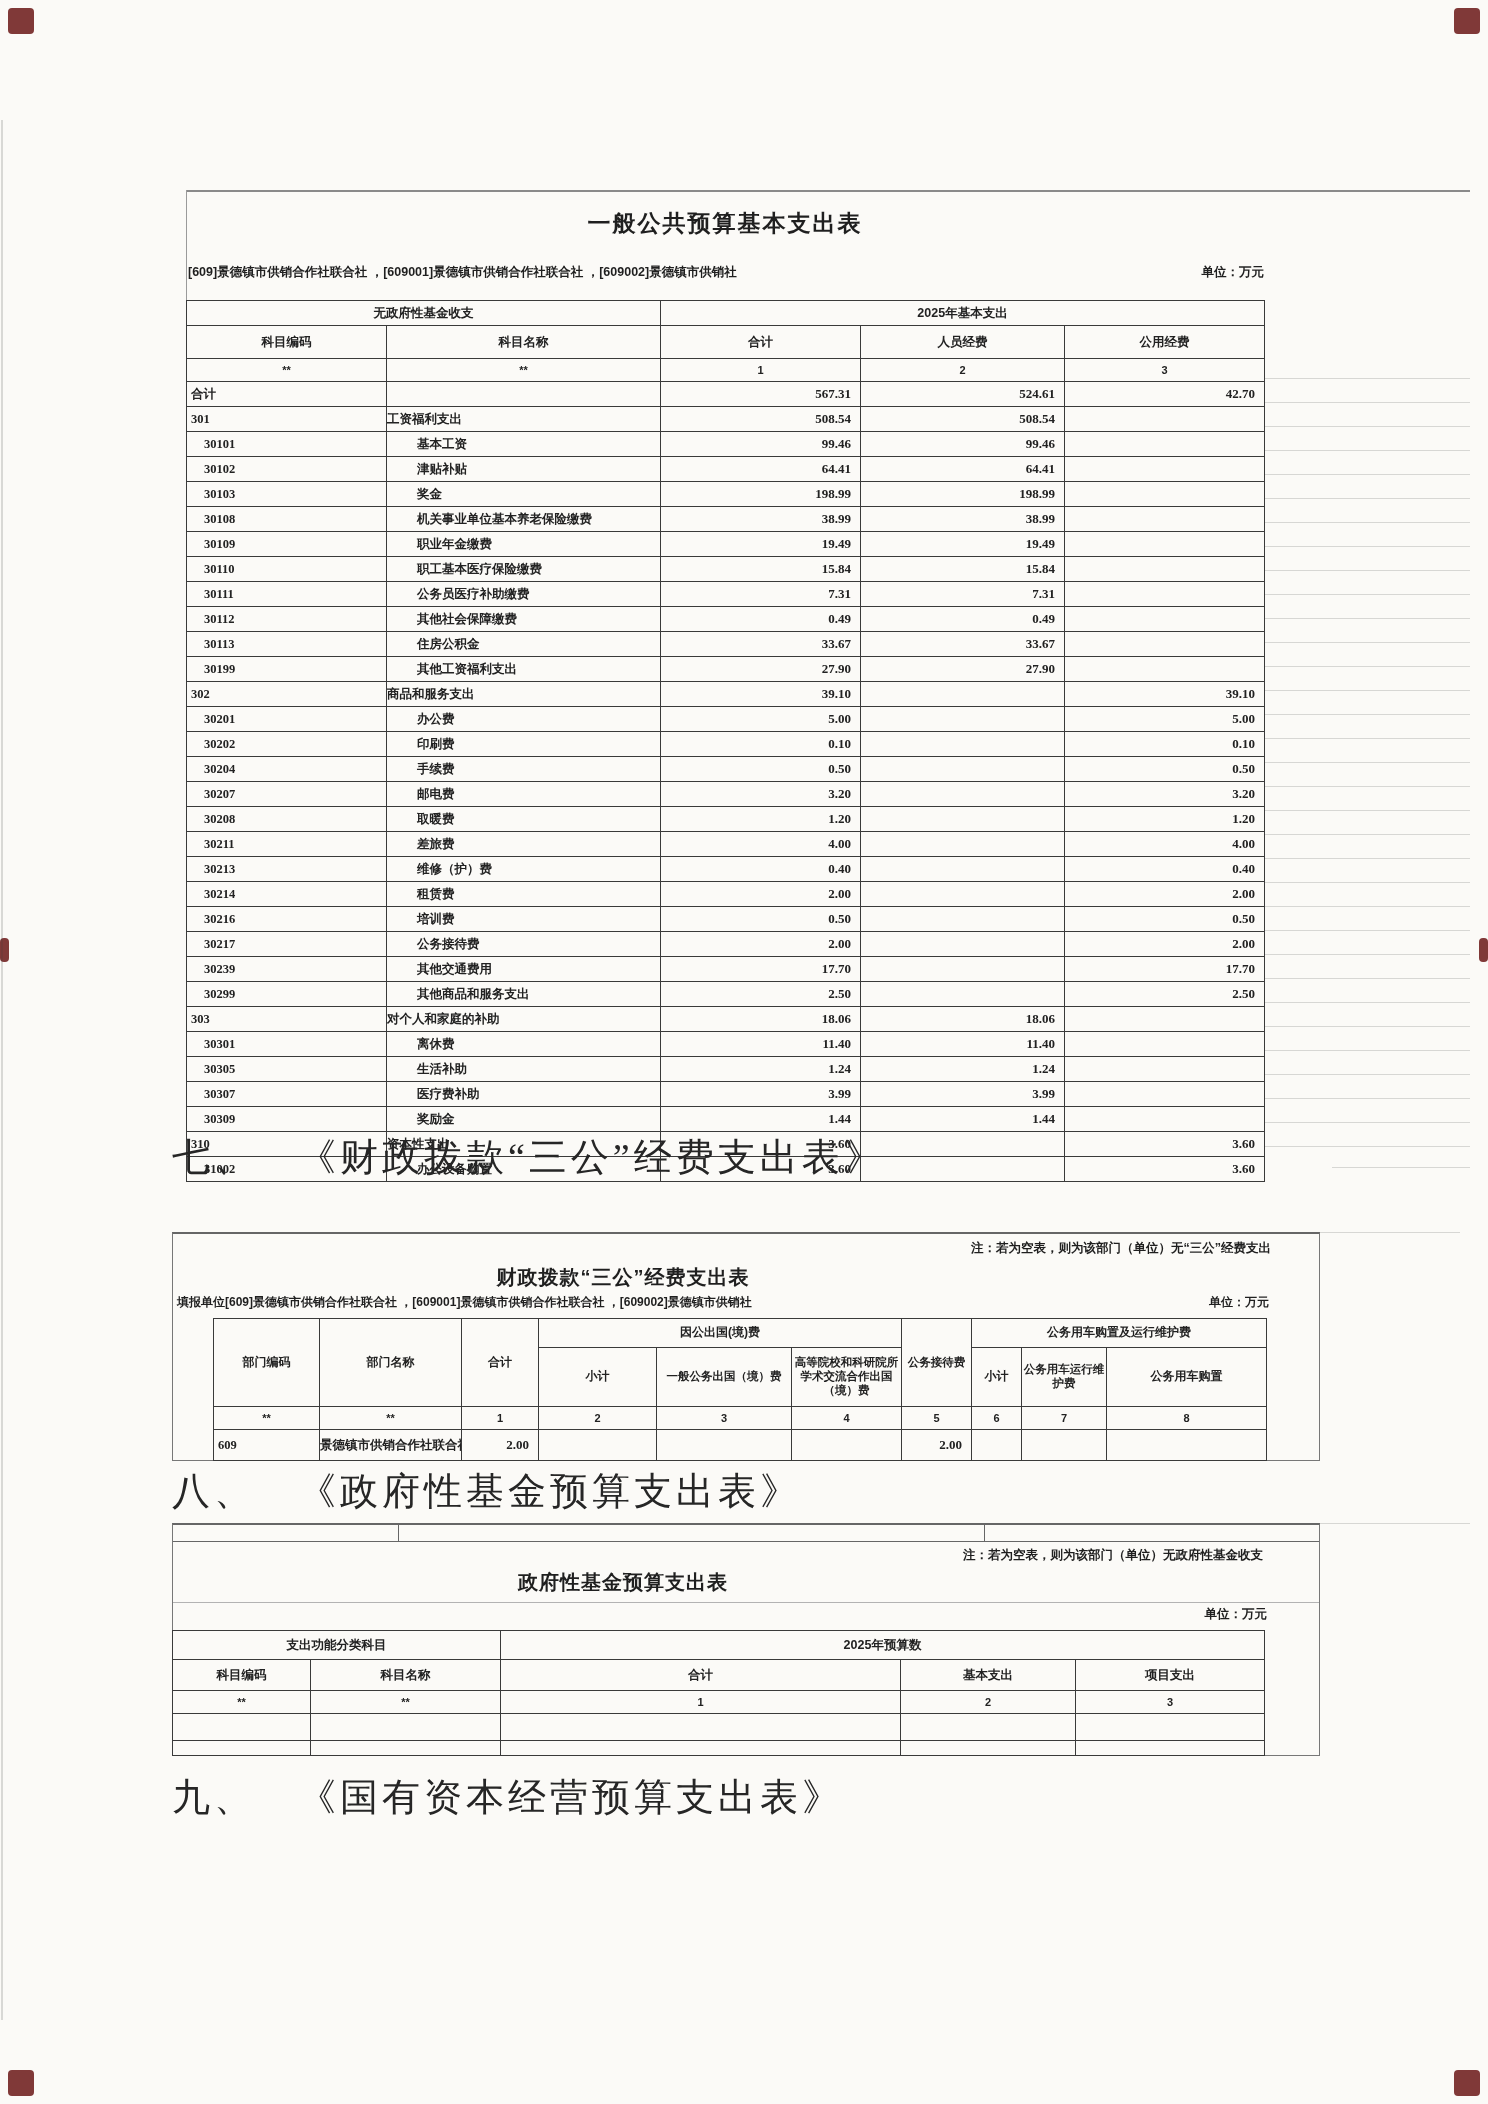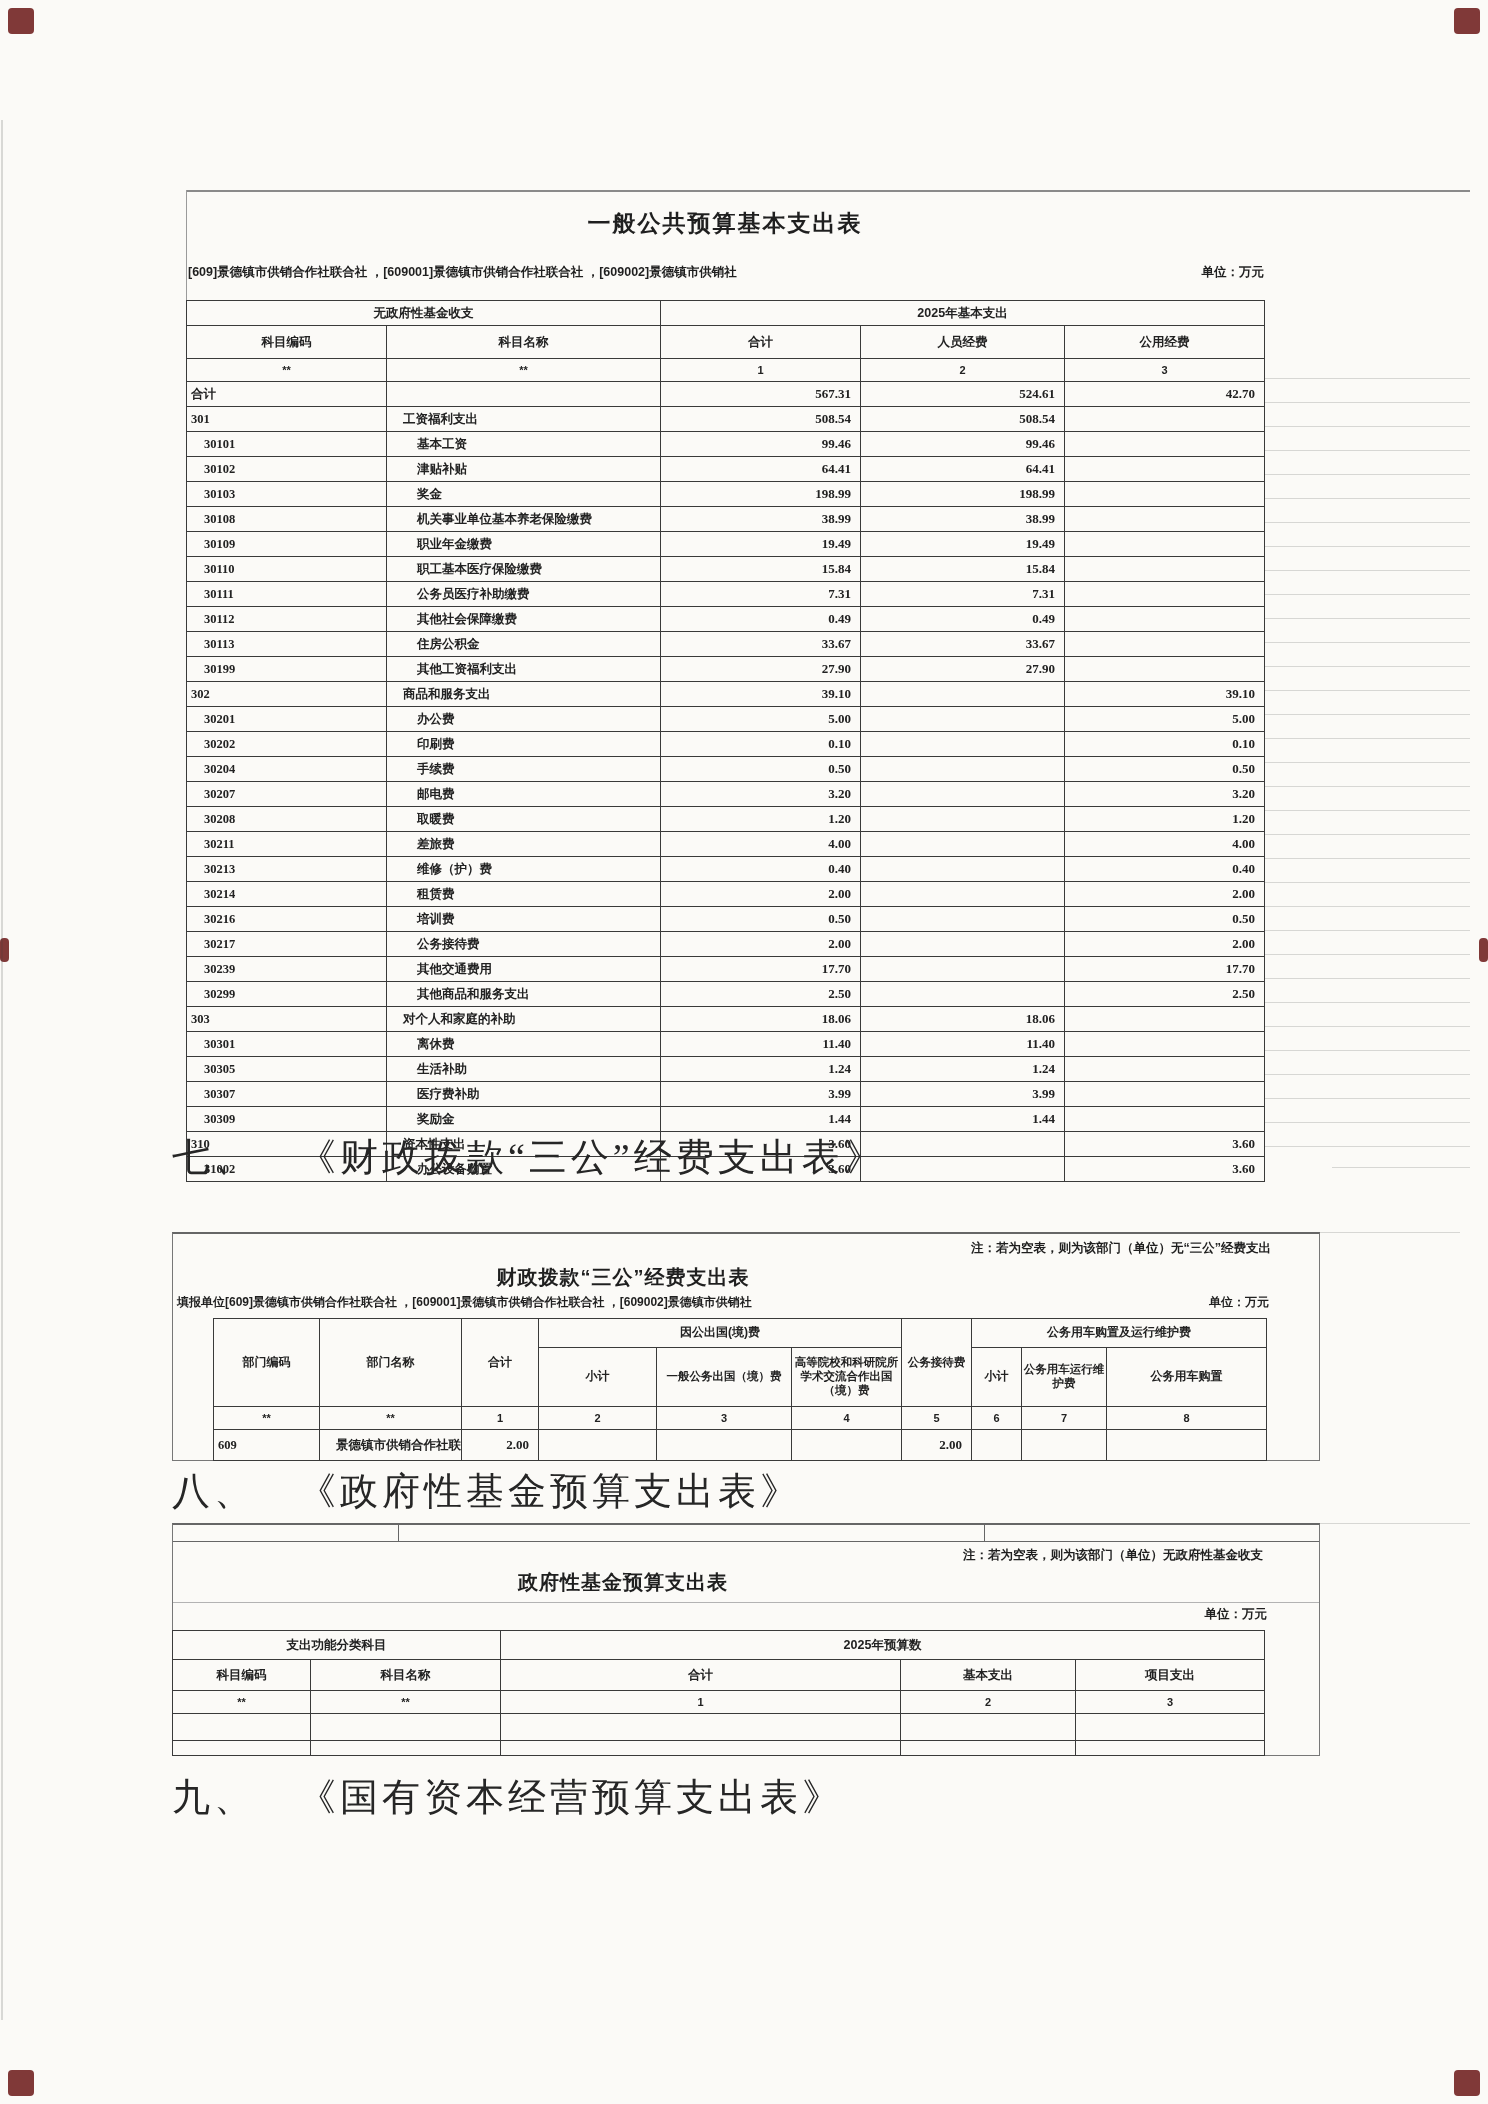--- a/index.html
+++ b/index.html
@@ -22,21 +22,21 @@
   th,td{border:1px solid #3a3a3a;overflow:hidden;white-space:nowrap;
         font-size:12.5px;font-weight:600;color:#222;}
   th{text-align:center;vertical-align:middle;line-height:1.15;}
   .t1{position:absolute;left:186px;top:300px;width:1078px;}
   .t1 thead tr.gr th{height:22px;}
   .t1 thead tr.lb th{height:30px;}
   tr.stars th{height:20px;font-size:11px;font-weight:600;}
   .t1 tbody td{height:22px;}
   .c-code{text-align:left;padding-left:4px;font-family:"Liberation Serif","DejaVu Serif",serif;}
   .ind-code{padding-left:17px;}
-  .c-name{text-align:left;padding-left:16px;}
+  .c-name{text-align:left;padding-left:0;}
   .ind-name{padding-left:30px;}
   .num{text-align:right;padding-right:9px;font-family:"Liberation Serif","DejaVu Serif",serif;
        font-size:13px;}
 
   
   .heading{position:absolute;left:172px;font-size:38px;letter-spacing:4px;color:#262626;
            font-family:"Liberation Serif","DejaVu Serif",serif;white-space:nowrap;}
 
   
   .box{position:absolute;left:172px;width:1146px;border:1px solid #777;border-top:2px solid #666;

